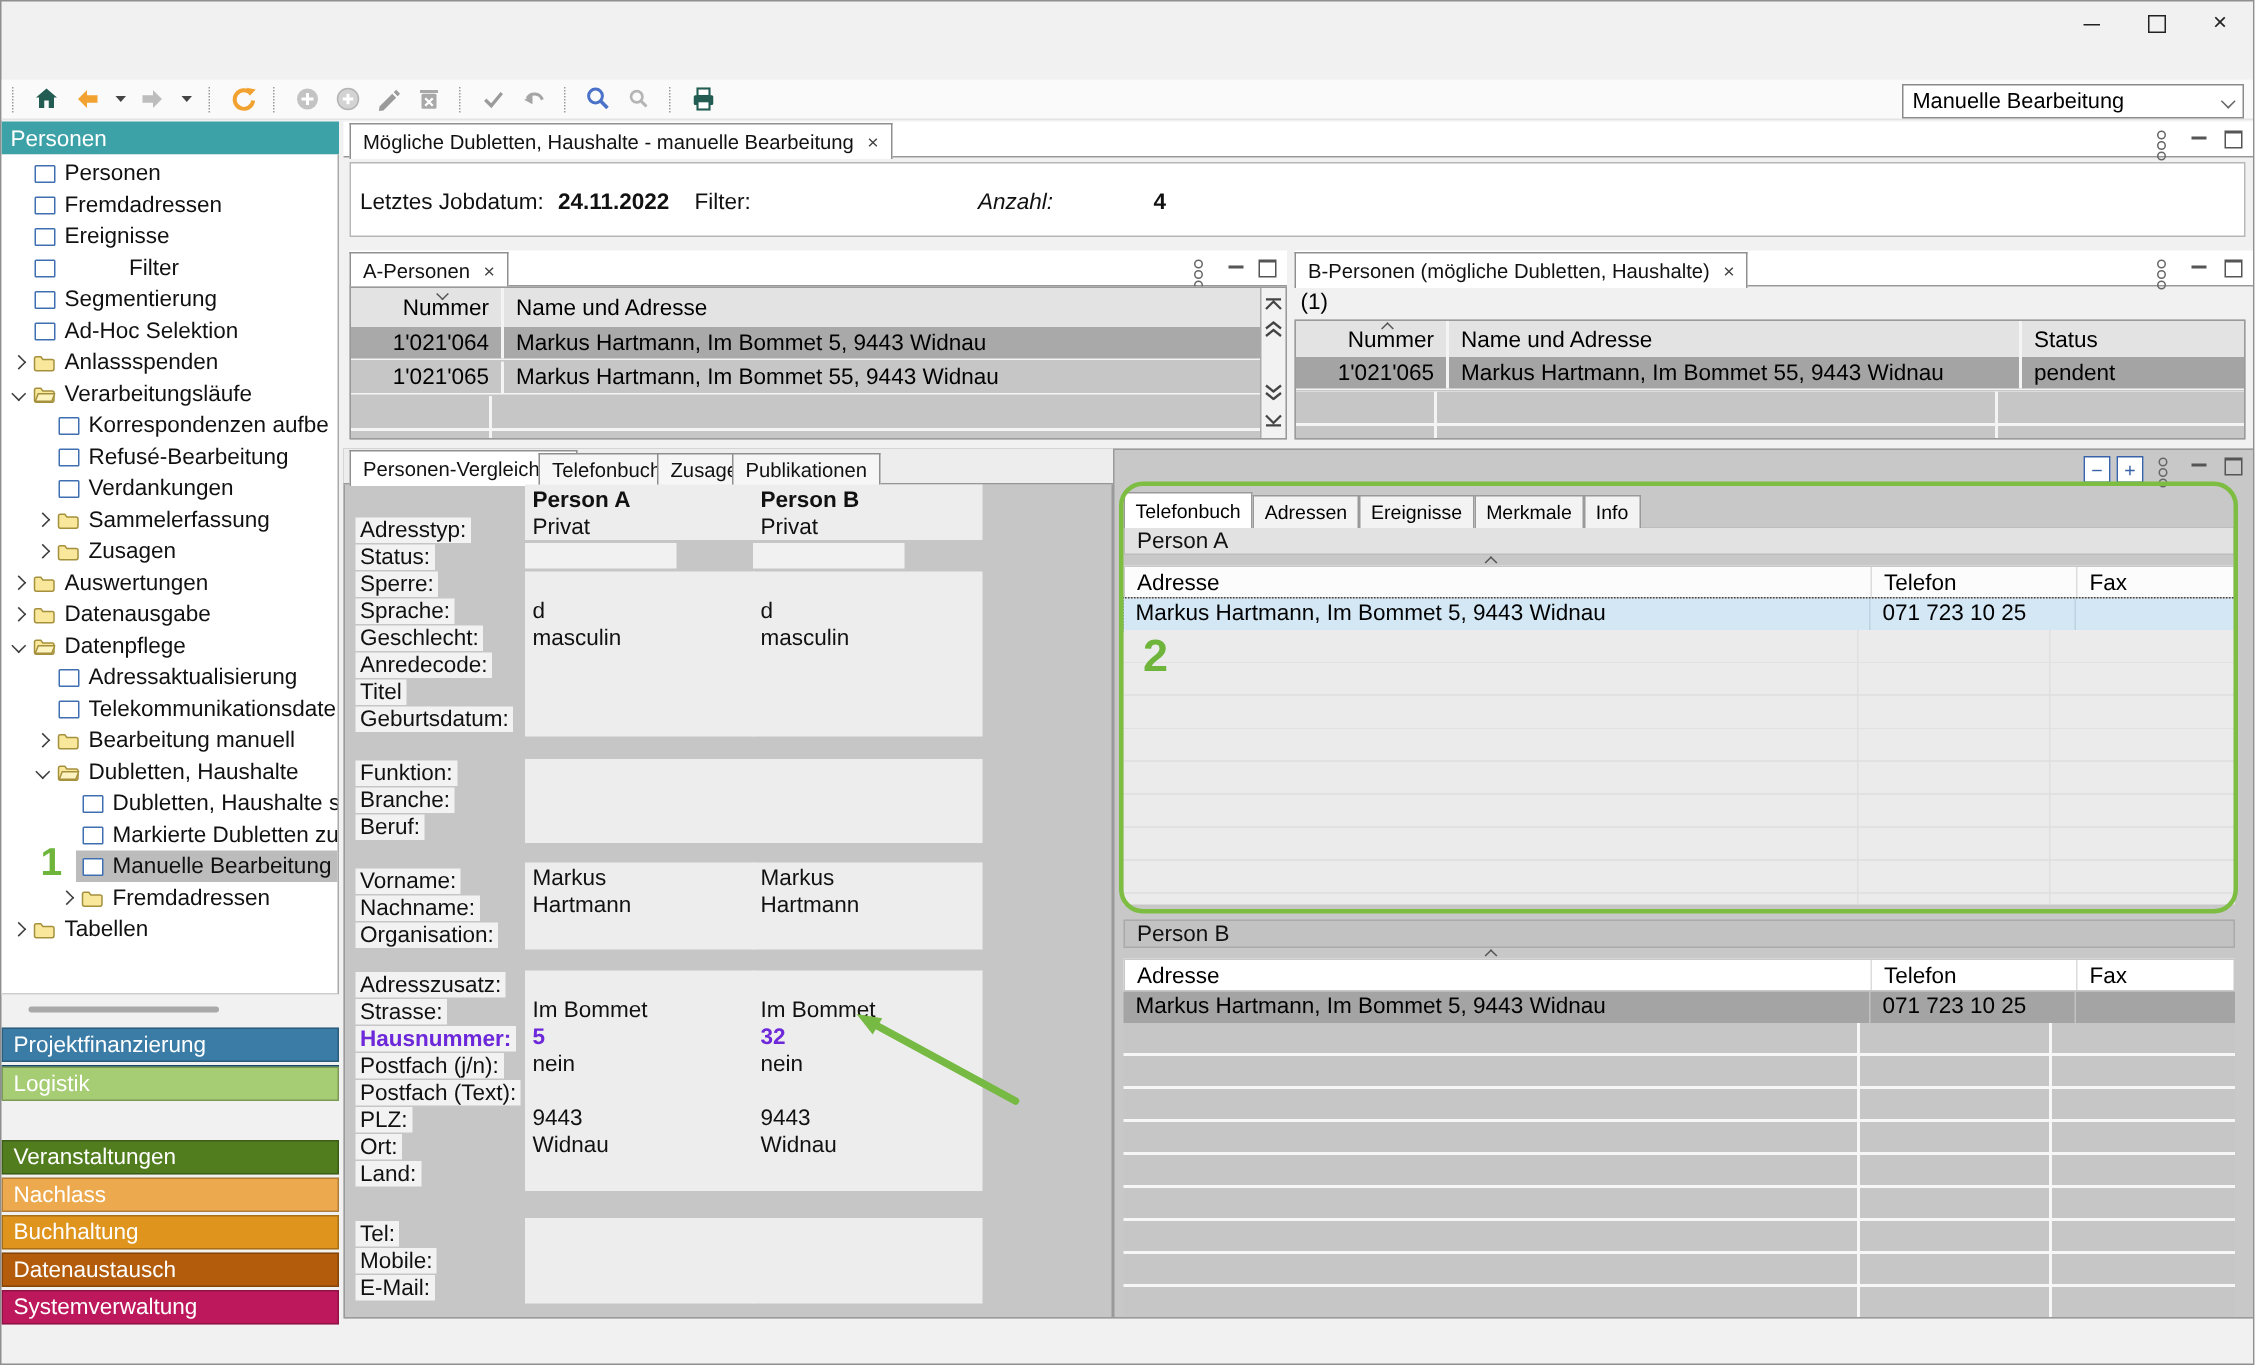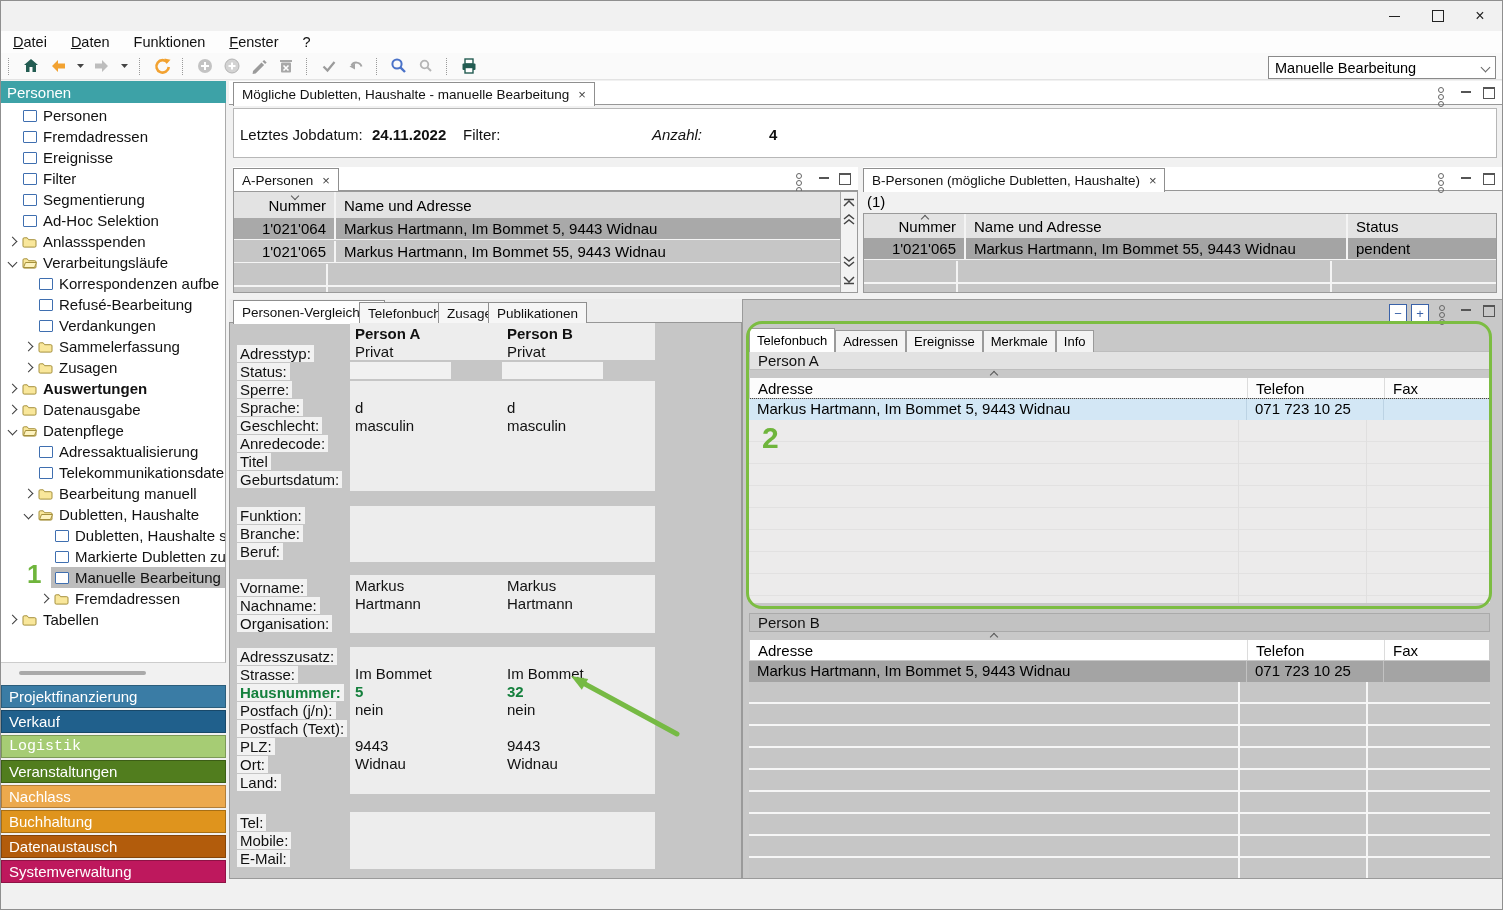--- a/index.html
+++ b/index.html
@@ -46,21 +46,21 @@
   .it{position:absolute;top:17px;}
   
   .cell{overflow:hidden;white-space:nowrap;}
   .thead{background:#e3e3e3;}
   .rowsel{background:#a9a9a9;}
   .rownorm{background:#c6c6c6;}
   
   .chip{position:absolute;background:#f2f2f2;padding:0 3px;font-size:15px;line-height:17px;white-space:nowrap;color:#111;}
   .vbox{position:absolute;background:#ededed;font-size:15px;line-height:18px;color:#111;padding-left:5px;}
   .bl{height:18px;}
-  .red{color:#15803d;font-weight:bold;}
+  .red{color:#6d28d9;font-weight:bold;}
   
   .dethead{font-size:15px;color:#111;display:flex;align-items:center;}
   .dtab{display:flex;align-items:center;padding:0 7px;font-size:13px;border:1px solid #9a9a9a;border-bottom:none;background:#f3f3f3;white-space:nowrap;}
   .dtab.on{background:#fff;height:23px;}
   .grn{color:#6fb53c;font-weight:bold;}
   .statusbar{left:0;top:884px;width:1503px;height:26px;background:#f2f2f2;border-top:1px solid #cfcfcf;font-size:14.5px;color:#222;}
 </style>
 </head>
 <body>
 
@@ -69,27 +69,20 @@
   <div class="winbtn" style="right:88px;">
       <span class="minbar"></span>
     </div>
   <div class="winbtn" style="right:44px;">
       <span class="maxsq"></span>
     </div>
   <div class="winbtn" style="right:2px;">
       <span>×</span>
     </div>
 
-  <div class="ab menubar">
-    <span class="menuitem">Datei</span>
-    <span class="menuitem">Daten</span>
-    <span>Funktionen</span>
-    <span class="menuitem">Fenster</span>
-    <span class="menuitem">?</span>
-  </div>
 
   <div class="ab toolbar">
     <span class="grip"></span>
     <span class="tbico">
         <svg width="18" height="18">
           <path d="M9 2 L16 8 H14 V15 H10.5 V10 H7.5 V15 H4 V8 H2 Z" fill="#235c52"></path>
         </svg>
       </span>
     <span class="tbico">
         <svg width="18" height="18">
@@ -192,21 +185,21 @@
         <span class="tlab">Personen</span>
       </div>
     <div class="ti" style="top:23px;">
         <span class="doc" style="margin-left:22px"></span>
         <span class="tlab">Fremdadressen</span>
       </div>
     <div class="ti" style="top:44px;">
         <span class="doc" style="margin-left:22px"></span>
         <span class="tlab">Ereignisse</span>
       </div>
-    <div class="ti" style="top:65px;">
+    <div class="ti" style="top:65px;gap:43px;">
         <span class="doc" style="margin-left:22px"></span>
         <span class="tlab">Filter</span>
       </div>
     <div class="ti" style="top:86px;">
         <span class="doc" style="margin-left:22px"></span>
         <span class="tlab">Segmentierung</span>
       </div>
     <div class="ti" style="top:107px;">
         <span class="doc" style="margin-left:22px"></span>
         <span class="tlab">Ad-Hoc Selektion</span>
@@ -245,21 +238,21 @@
         </svg>
         <span class="tlab">Sammelerfassung</span>
       </div>
     <div class="ti" style="top:254px;">
         <span class="cv rt" style="margin-left:24px"></span>
         <svg width="15" height="12" style="margin-left:6px">
           <path d="M1 3 q0-1.2 1.2-1.2 h3 l1.4 1.9 h6.2 q1.2 0 1.2 1.2 v5 q0 1.2-1.2 1.2 h-10.6 q-1.2 0-1.2-1.2 z" fill="#f9e79b" stroke="#a5903c"></path>
         </svg>
         <span class="tlab">Zusagen</span>
       </div>
-    <div class="ti" style="top:275px;font-weight:bold;">
+    <div class="ti" style="top:275px;">
         <span class="cv rt" style="margin-left:8px"></span>
         <svg width="15" height="12" style="margin-left:6px">
           <path d="M1 3 q0-1.2 1.2-1.2 h3 l1.4 1.9 h6.2 q1.2 0 1.2 1.2 v5 q0 1.2-1.2 1.2 h-10.6 q-1.2 0-1.2-1.2 z" fill="#f9e79b" stroke="#a5903c"></path>
         </svg>
         <span class="tlab">Auswertungen</span>
       </div>
     <div class="ti" style="top:296px;">
         <span class="cv rt" style="margin-left:8px"></span>
         <svg width="15" height="12" style="margin-left:6px">
           <path d="M1 3 q0-1.2 1.2-1.2 h3 l1.4 1.9 h6.2 q1.2 0 1.2 1.2 v5 q0 1.2-1.2 1.2 h-10.6 q-1.2 0-1.2-1.2 z" fill="#f9e79b" stroke="#a5903c"></path>
@@ -326,21 +319,21 @@
   </div>
   <div class="ab grn" style="left:26px;top:558px;font-size:26px;z-index:30;">1</div>
   <div class="ab hscroll"></div>
 
   <div class="ab navbar" style="top:684px;background:#3a7ca5;">
       <span>Projektfinanzierung</span>
     </div>
   <div class="ab navbar" style="top:709px;background:#20608c;">
       <span>Verkauf</span>
     </div>
-  <div class="ab navbar" style="top:734px;background:#a6cc74;font-family:Liberation Mono, monospace;">
+  <div class="ab navbar" style="top:710px;background:#a6cc74;">
       <span>Logistik</span>
     </div>
   <div class="ab navbar" style="top:759px;background:#517d1e;">
       <span>Veranstaltungen</span>
     </div>
   <div class="ab navbar" style="top:784px;background:#eca94d;">
       <span>Nachlass</span>
     </div>
   <div class="ab navbar" style="top:809px;background:#df941d;">
       <span>Buchhaltung</span>

